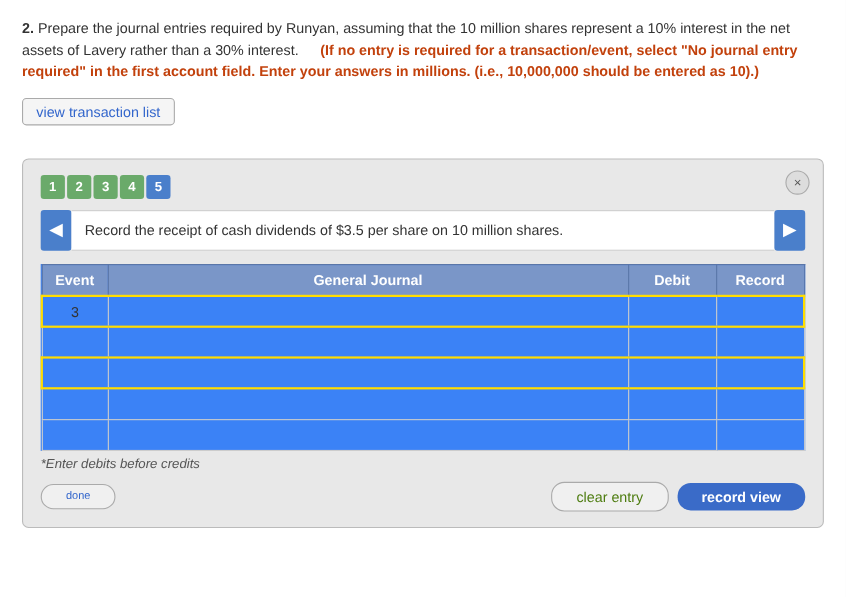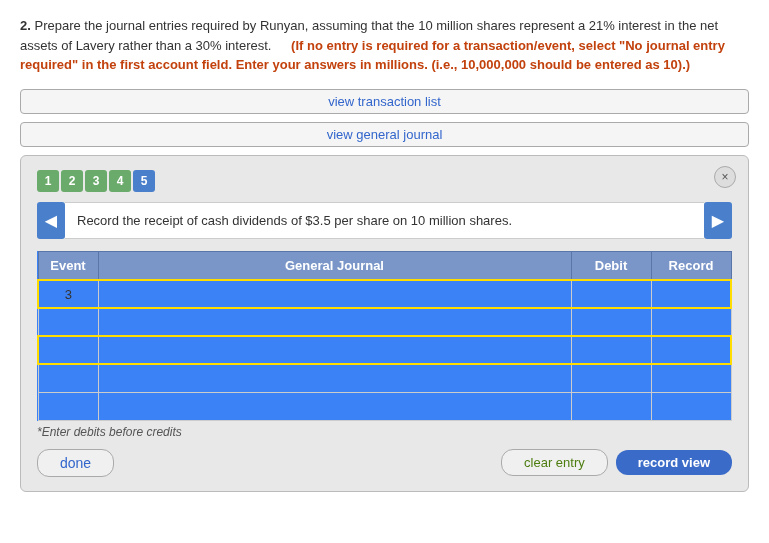--- a/index.html
+++ b/index.html
@@ -20,22 +20,21 @@
       font-weight: bold;
     }
     .red-instruction {
       color: #c2410c;
       font-weight: bold;
       margin-left: 16px;
     }
     .btn-row {
       display: flex;
       gap: 8px;
-      margin-bottom: 8px;
-      flex-direction: column;
+      margin-bottom: 30px;
     }
     .btn-outline {
       border: 1px solid #aaa;
       background: #f5f5f5;
       border-radius: 4px;
       padding: 4px 12px;
       color: #3366cc;
       cursor: pointer;
       font-size: 13px;
     }
@@ -186,21 +185,21 @@
       gap: 8px;
       margin-top: 10px;
     }
     .btn-done {
       border: 1px solid #aaa;
       background: #f0f0f0;
       border-radius: 12px;
       padding: 5px 22px;
       color: #3366cc;
       cursor: pointer;
-      font-size: 14px;
+      font-size: 10px;
     }
     .btn-clear {
       border: 1px solid #aaa;
       background: #f0f0f0;
       border-radius: 12px;
       padding: 5px 22px;
       color: #4d7c0f;
       cursor: pointer;
       font-size: 13px;
       margin-left: auto;
@@ -214,27 +213,26 @@
       cursor: pointer;
       font-size: 13px;
       font-weight: bold;
     }
   </style>
 </head>
 <body>
 
 <p class="question-text">
   <span class="question-number">2.</span>
-  <span>Prepare the journal entries required by Runyan, assuming that the 10 million shares represent a 21% interest in the net assets of Lavery rather than a 30% interest.</span>
+  <span>Prepare the journal entries required by Runyan, assuming that the 10 million shares represent a 10% interest in the net assets of Lavery rather than a 30% interest.</span>
   <span class="red-instruction">(If no entry is required for a transaction/event, select "No journal entry required" in the first account field. Enter your answers in millions. (i.e., 10,000,000 should be entered as 10).)</span>
 </p>
 
 <div class="btn-row">
   <button class="btn-outline">view transaction list</button>
-  <button class="btn-outline">view general journal</button>
 </div>
 
 <div class="worksheet-container">
   <button class="close-btn">×</button>
 
   
   <div class="tab-row">
     <button class="tab-btn tab-inactive">1</button>
     <button class="tab-btn tab-inactive">2</button>
     <button class="tab-btn tab-inactive">3</button>

